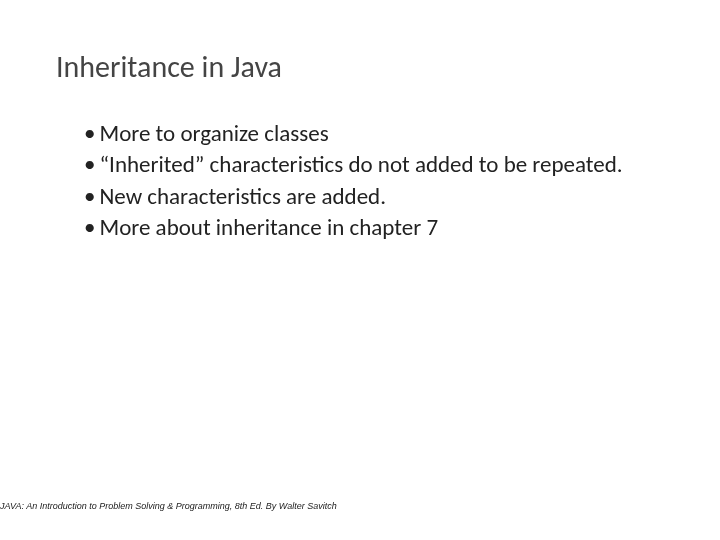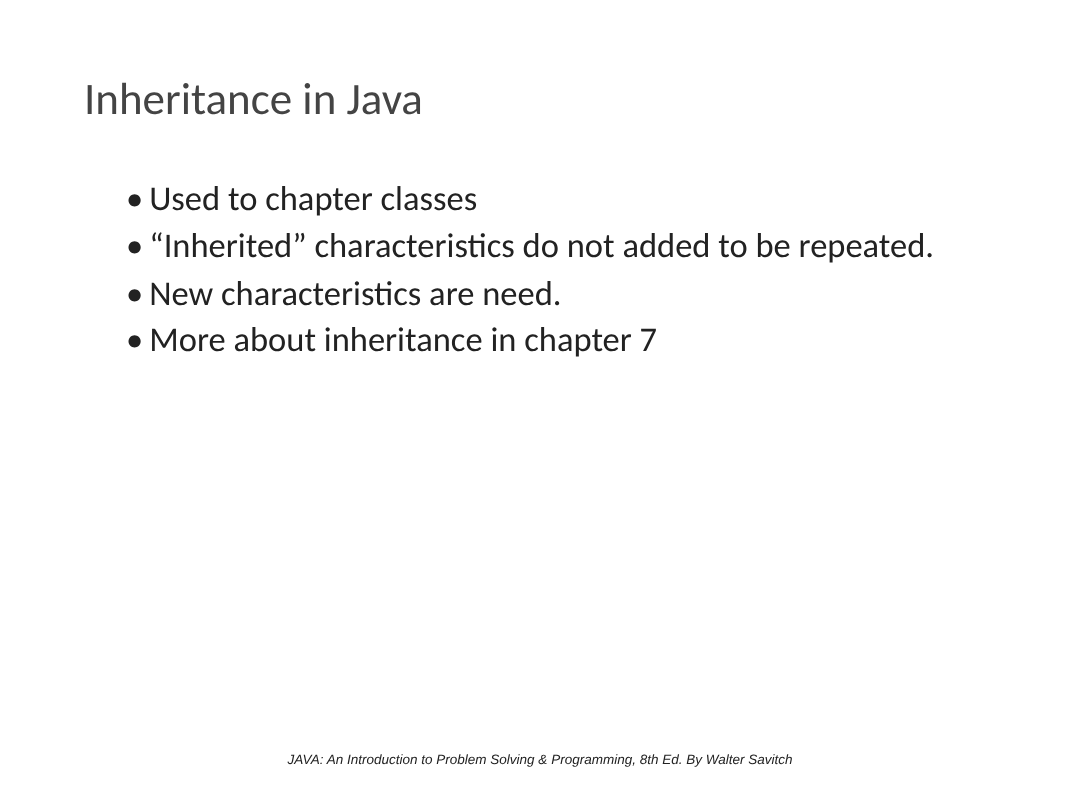--- a/index.html
+++ b/index.html
@@ -3,41 +3,41 @@
 <meta charset="utf-8">
 <style>
   * { margin: 0; padding: 0; box-sizing: border-box; }
   html, body { width: 720px; height: 540px; background: #fff; font-family: Calibri, "Segoe UI", Arial, sans-serif; color: #3a3a3a; }
   .slide { width: 720px; height: 540px; position: relative; padding: 48px 56px 0 56px; border-radius: 28px; }
   .title { font-size: 30px; font-weight: 400; color: #444; margin-bottom: 34px; }
   .body { padding-left: 28px; }
   .bullet { font-size: 23px; line-height: 1.28; color: #222; display: flex; margin-bottom: 2px; }
   .bullet .dot { flex: 0 0 auto; margin-right: 4px; }
   .bullet .txt { flex: 1 1 auto; }
-  .footer { position: absolute; left: 0; right: 0; bottom: 28px; text-align: center; font-size: 9px; font-style: italic; color: #222; line-height: 1.25; font-family: Arial, sans-serif; }
+  .footer { position: absolute; left: 0; right: 0; bottom: 28px; font-size: 9px; font-style: italic; color: #222; line-height: 1.25; font-family: Arial, sans-serif; }
   .footer .line2 { font-style: italic; }
 </style>
 </head>
 <body>
 
 <div class="slide">
   <h1 class="title">Inheritance in Java</h1>
 
   <div class="body">
     <div class="bullet">
       <span class="dot">•</span>
-      <span class="txt">Used to chapter classes</span>
+      <span class="txt">More to organize classes</span>
     </div>
     <div class="bullet">
       <span class="dot">•</span>
       <span class="txt">“Inherited” characteristics do not added to be repeated.</span>
     </div>
     <div class="bullet">
       <span class="dot">•</span>
-      <span class="txt">New characteristics are need.</span>
+      <span class="txt">New characteristics are added.</span>
     </div>
     <div class="bullet">
       <span class="dot">•</span>
       <span class="txt">More about inheritance in chapter 7</span>
     </div>
   </div>
 
   <div class="footer">
     <div>JAVA: An Introduction to Problem Solving &amp; Programming, 8th Ed. By Walter Savitch</div>
   </div>

